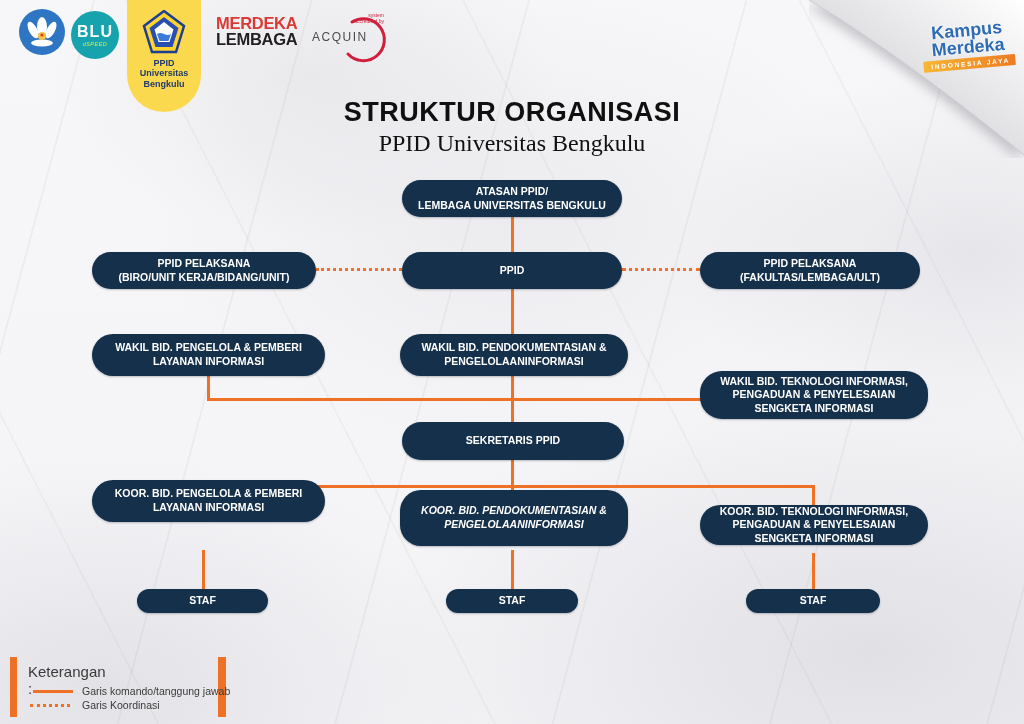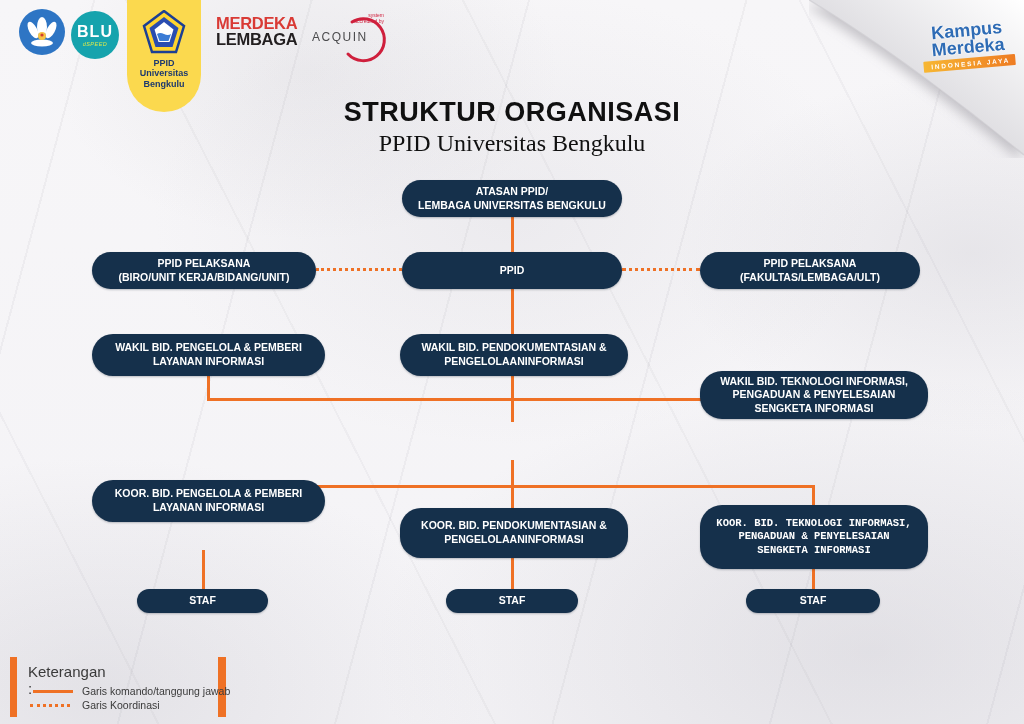--- a/index.html
+++ b/index.html
@@ -66,22 +66,22 @@
     white-space:pre-line;border-radius:19px;box-shadow:0 1px 2px rgba(10,25,40,.25);padding:2px 8px;}
   #n-atasan{left:402px;top:180px;width:220px;height:37px;}
   #n-ppid{left:402px;top:252px;width:220px;height:37px;}
   #n-pel-biro{left:92px;top:252px;width:224px;height:37px;}
   #n-pel-fak{left:700px;top:252px;width:220px;height:37px;}
   #n-wakil1{left:92px;top:334px;width:233px;height:42px;border-radius:21px;}
   #n-wakil2{left:400px;top:334px;width:228px;height:42px;border-radius:21px;}
   #n-wakil3{left:700px;top:331px;width:228px;height:48px;border-radius:22px;margin-top:40px;}
   #n-sekretaris{left:402px;top:422px;width:222px;height:38px;}
   #n-koor1{left:92px;top:480px;width:233px;height:42px;border-radius:21px;}
-  #n-koor2{left:400px;top:508px;width:228px;height:50px;border-radius:21px;}
-  #n-koor3{left:700px;top:505px;width:228px;height:64px;border-radius:22px;font-family:Liberation Mono, monospace;}
+  #n-koor2{left:400px;top:490px;width:228px;height:56px;border-radius:21px;font-style:italic;}
+  #n-koor3{left:700px;top:505px;width:228px;height:40px;border-radius:22px;}
   .staf{border-radius:12px;height:24px !important;}
   #n-staf1{left:137px;top:589px;width:131px;}
   #n-staf2{left:446px;top:589px;width:132px;}
   #n-staf3{left:746px;top:589px;width:134px;}
 
   
   .legend{position:absolute;left:0;top:650px;z-index:2;color:#3a3a3a;}
   .legend-bar{position:absolute;background:var(--orange,#ef7125);}
   .legend-bar.left{left:10px;top:7px;width:7px;height:60px;}
   .legend-bar.right{left:218px;top:7px;width:8px;height:60px;}
@@ -193,20 +193,21 @@
 (BIRO/UNIT KERJA/BIDANG/UNIT)</div>
     <div class="node" id="n-pel-fak">PPID PELAKSANA
 (FAKULTAS/LEMBAGA/ULT)</div>
     <div class="node" id="n-wakil1">WAKIL BID. PENGELOLA &amp; PEMBERI
 LAYANAN INFORMASI</div>
     <div class="node" id="n-wakil2">WAKIL BID. PENDOKUMENTASIAN &amp;
 PENGELOLAANINFORMASI</div>
     <div class="node" id="n-wakil3">WAKIL BID. TEKNOLOGI INFORMASI,
 PENGADUAN &amp; PENYELESAIAN
 SENGKETA INFORMASI</div>
+    <div class="node" id="n-sekretaris">SEKRETARIS PPID</div>
     <div class="node" id="n-koor1">KOOR. BID. PENGELOLA &amp; PEMBERI
 LAYANAN INFORMASI</div>
     <div class="node" id="n-koor2">KOOR. BID. PENDOKUMENTASIAN &amp;
 PENGELOLAANINFORMASI</div>
     <div class="node" id="n-koor3">KOOR. BID. TEKNOLOGI INFORMASI,
 PENGADUAN &amp; PENYELESAIAN
 SENGKETA INFORMASI</div>
     <div class="node staf" id="n-staf1">STAF</div>
     <div class="node staf" id="n-staf2">STAF</div>
     <div class="node staf" id="n-staf3">STAF</div>

